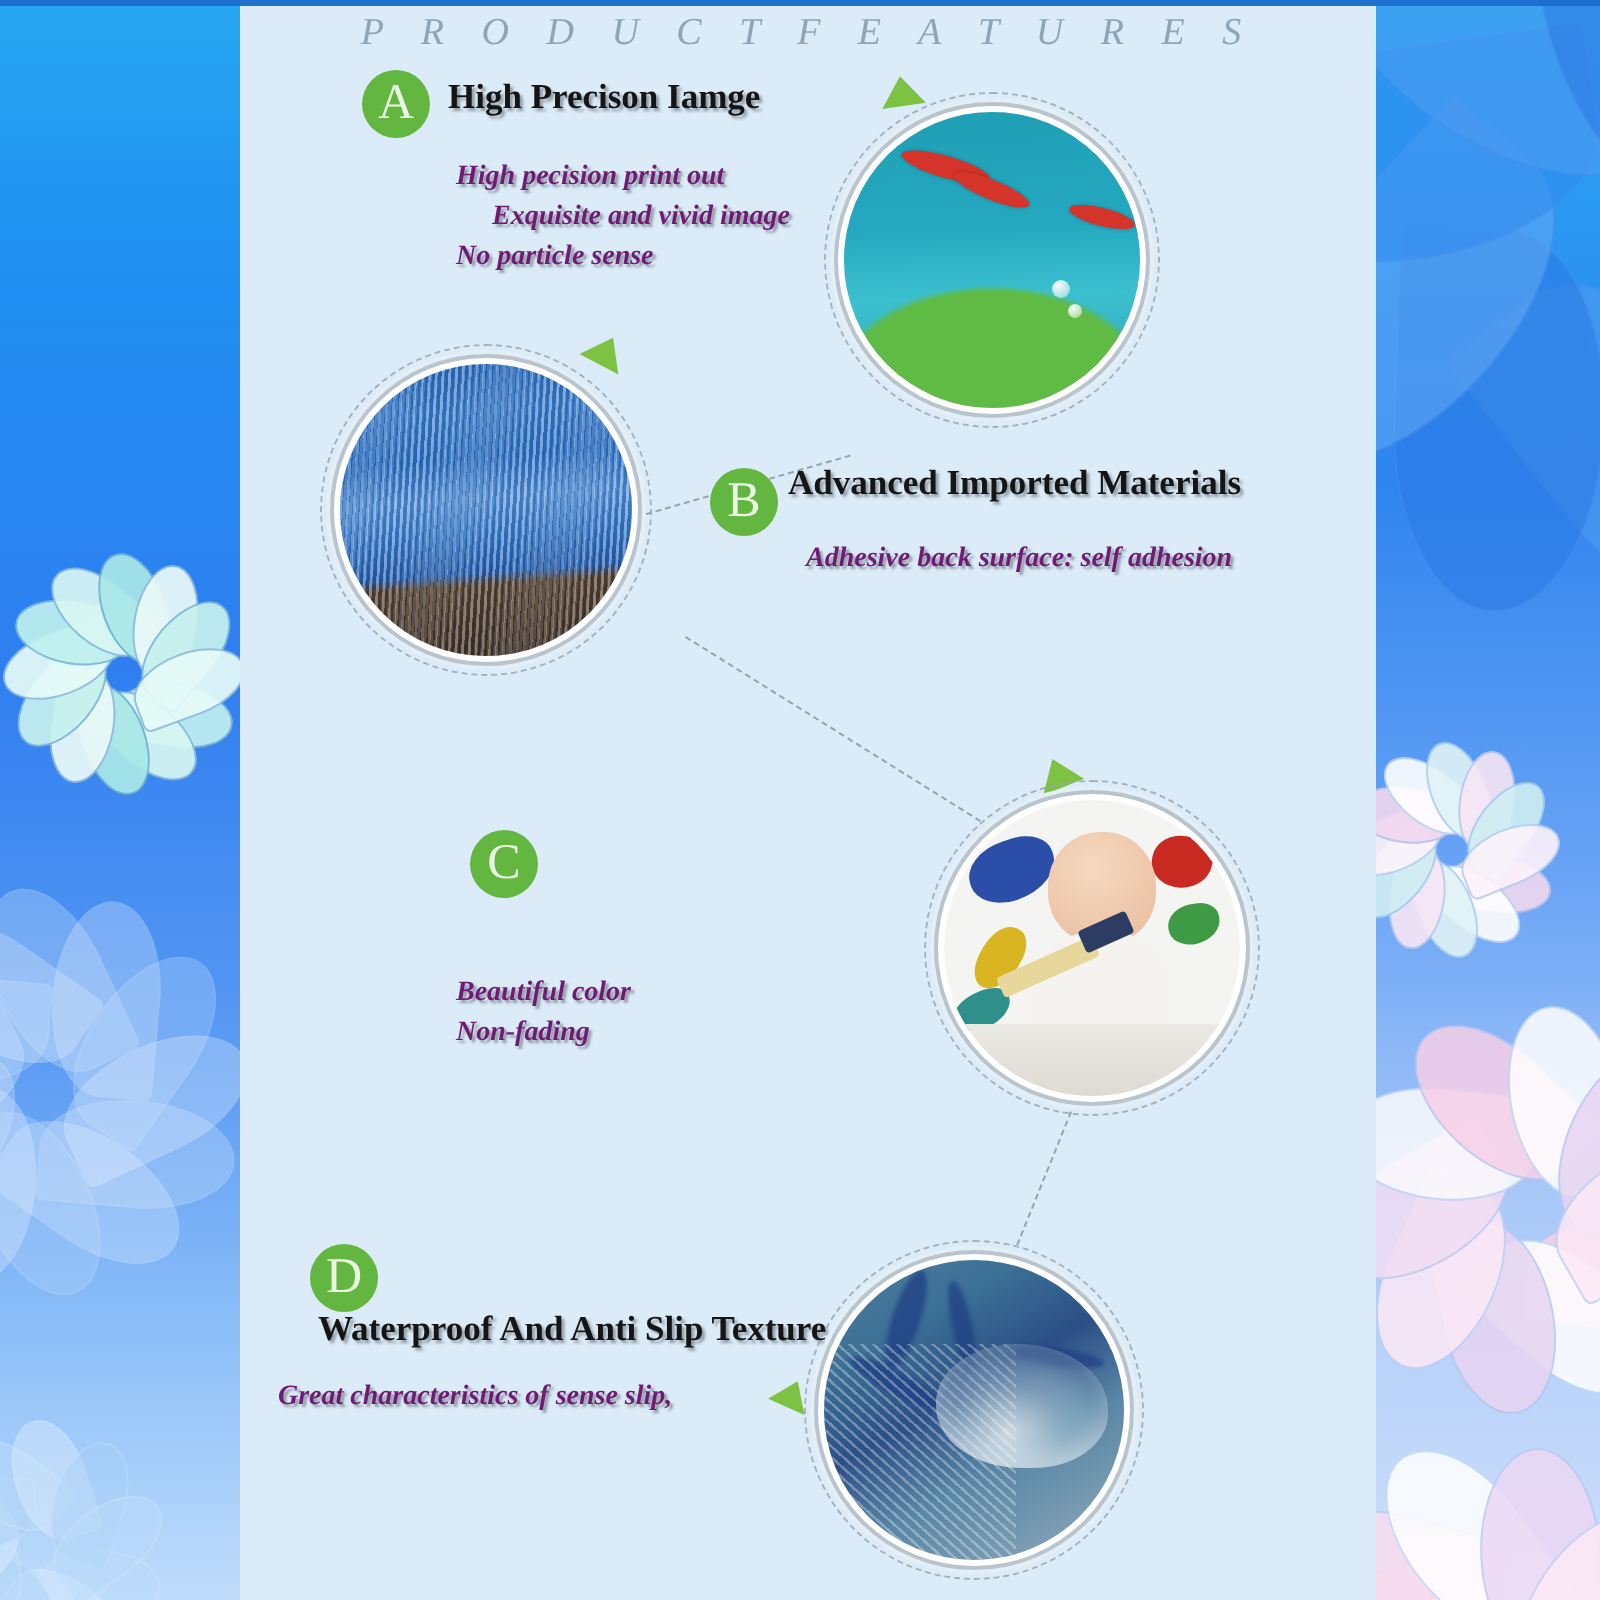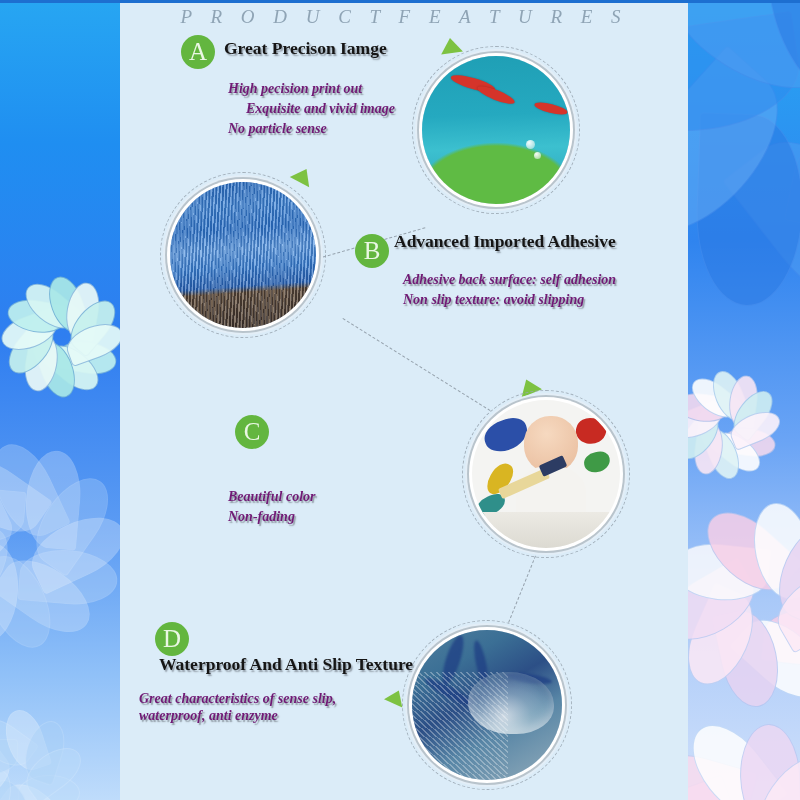--- a/index.html
+++ b/index.html
@@ -202,21 +202,21 @@
 
   <div class="dash" style="left:343px;top:318px;width:174px;transform:rotate(32deg);"></div>
   <div class="arrow" style="left:518px;top:379px;border-left:11px solid transparent;border-right:11px solid transparent;border-bottom:15px solid #7dc242;transform:rotate(-22deg);"></div>
 
   <div class="dash" style="left:536px;top:556px;width:72px;transform:rotate(112deg);"></div>
   <div class="arrow" style="left:386px;top:690px;border-left:10px solid transparent;border-right:10px solid transparent;border-bottom:14px solid #7dc242;transform:rotate(24deg);"></div>
 
   <div class="arrow" style="left:440px;top:38px;border-left:11px solid transparent;border-right:11px solid transparent;border-bottom:15px solid #7dc242;transform:rotate(-8deg);"></div>
 
   <div class="badge" style="left:181px;top:35px;">A</div>
-  <div class="head" style="left:224px;top:38px;">Great Precison Iamge</div>
+  <div class="head" style="left:224px;top:38px;">High Precison Iamge</div>
   <div class="body" style="left:228px;top:79px;">High pecision print out</div>
   <div class="body" style="left:246px;top:99px;">Exquisite and vivid image</div>
   <div class="body" style="left:228px;top:119px;">No particle sense</div>
 
   <div class="ringdash" style="left:412px;top:46px;width:166px;height:166px;"></div>
   <div class="shot imgA" style="left:422px;top:56px;width:148px;height:148px;">
     <div class="img">
       <div class="koi" style="left:28px;top:22px;width:46px;height:11px;transform:rotate(16deg);"></div>
       <div class="koi" style="left:54px;top:34px;width:40px;height:10px;transform:rotate(22deg);"></div>
       <div class="koi" style="left:112px;top:48px;width:34px;height:9px;transform:rotate(14deg);"></div>
@@ -226,23 +226,22 @@
   </div>
 
   <div class="ringdash" style="left:160px;top:172px;width:164px;height:164px;"></div>
   <div class="shot" style="left:170px;top:182px;width:146px;height:146px;">
     <div class="img imgB">
       <div class="fabric-lines"></div>
     </div>
   </div>
 
   <div class="badge" style="left:355px;top:234px;">B</div>
-  <div class="head" style="left:394px;top:231px;">Advanced Imported Adhesive</div>
+  <div class="head" style="left:394px;top:231px;">Advanced Imported Materials</div>
   <div class="body" style="left:403px;top:270px;">Adhesive back surface: self adhesion</div>
-  <div class="body" style="left:403px;top:290px;">Non slip texture: avoid slipping</div>
 
   <div class="badge" style="left:235px;top:415px;">C</div>
   <div class="body" style="left:228px;top:487px;">Beautiful color</div>
   <div class="body" style="left:228px;top:507px;">Non-fading</div>
 
   <div class="ringdash" style="left:462px;top:390px;width:166px;height:166px;"></div>
   <div class="shot imgC" style="left:472px;top:400px;width:148px;height:148px;">
     <div class="img">
       <div class="splat" style="left:12px;top:20px;width:44px;height:30px;background:#2b4fa8;transform:rotate(-18deg);"></div>
       <div class="splat" style="left:104px;top:18px;width:30px;height:26px;background:#c82a22;transform:rotate(12deg);"></div>
@@ -254,21 +253,20 @@
       <div class="brush" style="left:26px;top:78px;width:52px;height:11px;transform:rotate(-24deg);"></div>
       <div class="brushtip" style="left:68px;top:60px;width:26px;height:12px;transform:rotate(-24deg);"></div>
       <div class="splat" style="left:0px;top:112px;width:148px;height:36px;border-radius:0;
                   background:linear-gradient(180deg,#eceae4,#dcdad2);"></div>
     </div>
   </div>
 
   <div class="badge" style="left:155px;top:622px;">D</div>
   <div class="head" style="left:119px;top:654px;margin-left:40px;">Waterproof And Anti Slip Texture</div>
   <div class="body" style="left:139px;top:689px;">Great characteristics of sense slip,</div>
-  <div class="body" style="left:139px;top:706px;">waterproof, anti enzyme</div>
 
   <div class="ringdash" style="left:402px;top:620px;width:168px;height:168px;"></div>
   <div class="shot" style="left:412px;top:630px;width:150px;height:150px;">
     <div class="img imgD">
       <div class="dstreak" style="left:34px;top:4px;width:14px;height:52px;transform:rotate(18deg);"></div>
       <div class="dstreak" style="left:64px;top:10px;width:10px;height:46px;transform:rotate(-12deg);"></div>
       <div class="dstreak" style="left:10px;top:56px;width:52px;height:11px;transform:rotate(28deg);"></div>
       <div class="dstreak" style="left:94px;top:44px;width:46px;height:9px;transform:rotate(8deg);"></div>
       <div class="dhatch" style="left:0px;top:42px;width:96px;height:108px;"></div>
       <div class="bigdrop" style="left:56px;top:42px;width:86px;height:62px;"></div>

